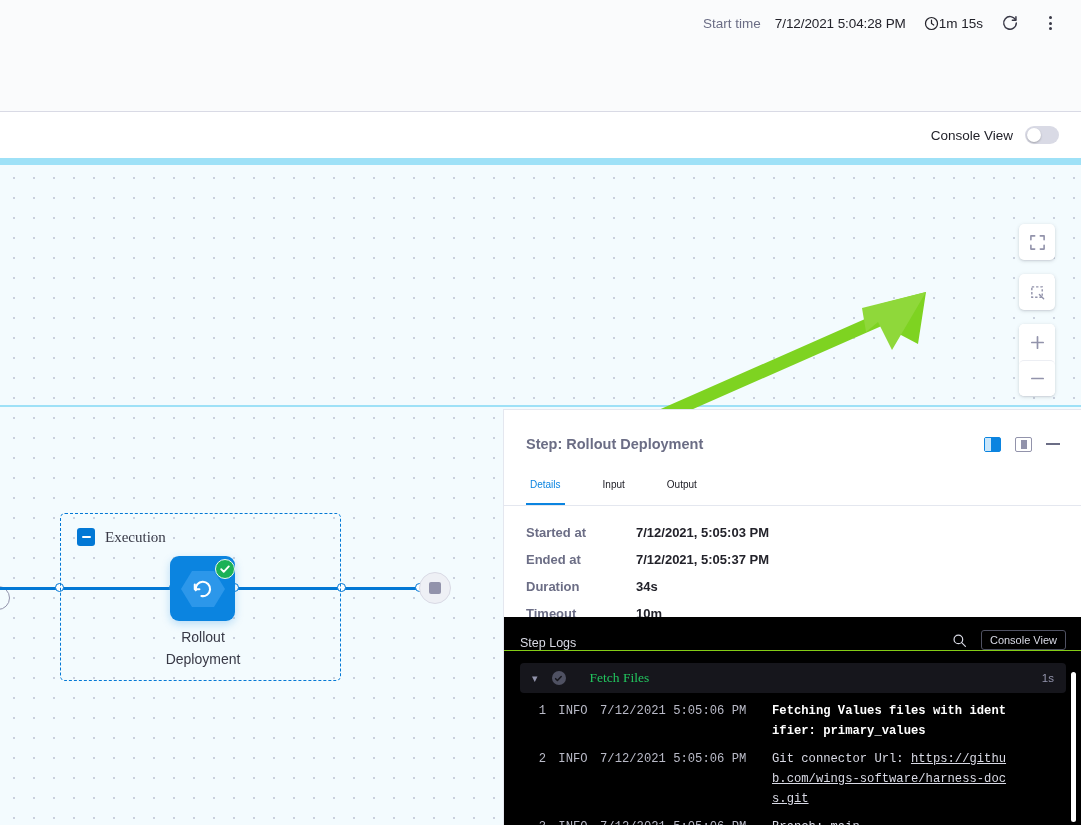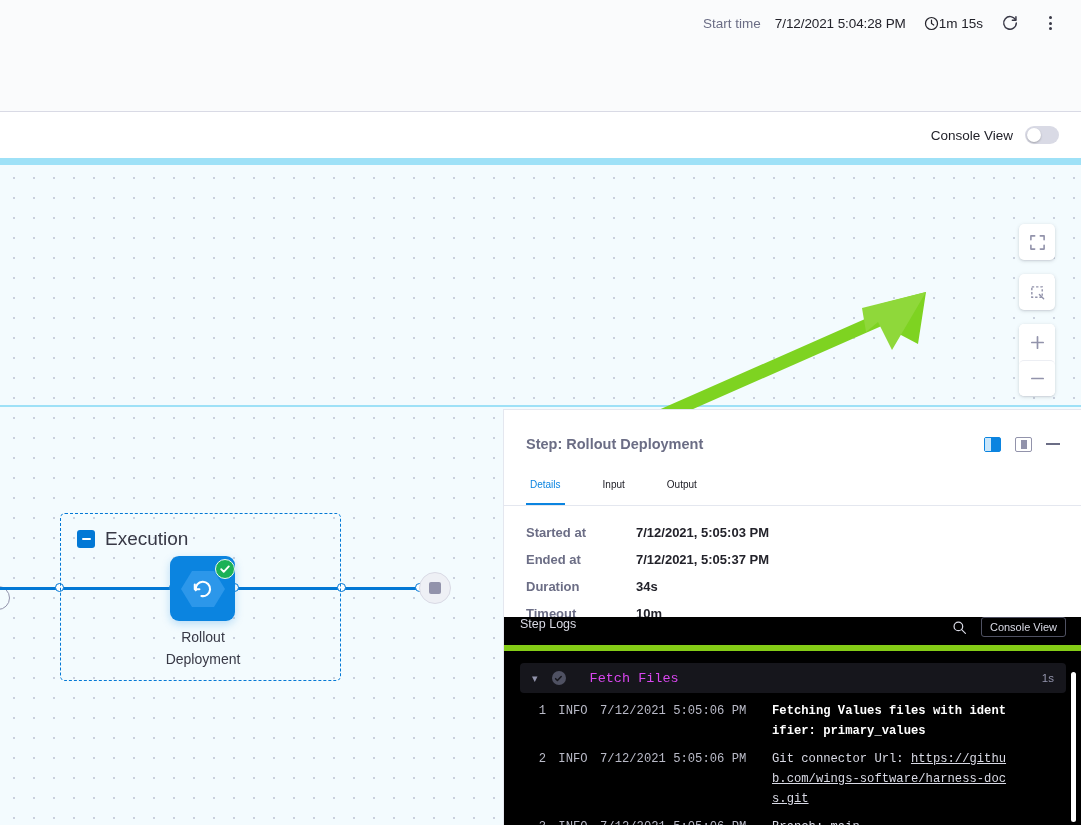--- a/index.html
+++ b/index.html
@@ -91,21 +91,21 @@
   .exec-group {
     position: absolute; left: 60px; top: 513px; width: 281px; height: 168px;
     border: 1.6px dashed #0278d5; border-radius: 5px;
   }
   .exec-head { position: absolute; left: 16px; top: 14px; display: flex; align-items: center; gap: 10px; }
   .collapse-btn {
     width: 18px; height: 18px; border-radius: 3px; background: #0278d5;
     display: flex; align-items: center; justify-content: center; cursor: pointer;
   }
   .collapse-btn span { width: 9px; height: 2px; background: #fff; border-radius: 1px; }
-  .exec-label { font-size: 19px; color: #383946; }
+  .exec-label { font-size: 15px; color: #383946; font-family: Liberation Serif, serif; }
 
   .line { position: absolute; height: 2.5px; background: #0278d5; }
   .dot {
     position: absolute; width: 9px; height: 9px; border-radius: 50%;
     background: #fff; border: 1.8px solid #0278d5;
   }
   .step-node {
     position: absolute; left: 170px; top: 556px; width: 65px; height: 65px;
     background: #0b84e0; border-radius: 9px;
     box-shadow: 0 3px 8px rgba(11,132,224,.25);
@@ -167,39 +167,39 @@
   .kvrow { display: flex; height: 20px; align-items: center; margin-bottom: 7px; }
   .kvkey { width: 110px; font-size: 13px; color: #6b6d85; font-weight: 600; }
   .kvval { font-size: 13px; color: #22222a; font-weight: 600; }
 
   
   .logs {
     position: absolute; left: 0; top: 207px; width: 578px; height: 209px;
     background: #000; overflow: hidden;
   }
   .logs-head {
-    height: 34px; display: flex; align-items: flex-start; padding: 0 16px;
-    border-bottom: 6px solid #84cc16;
+    height: 34px; display: flex; align-items: flex-end; padding: 0 16px;
+    border-bottom: 1px solid #84cc16;
   }
   .logs-title { font-size: 12.5px; color: #d9dae5; }
   .logs-actions { margin-left: auto; display: flex; align-items: center; gap: 14px; }
   .logs-cv-btn {
     border: 1px solid #4f5162; border-radius: 3px; color: #d9dae5;
     font-size: 11px; padding: 3px 8px; cursor: pointer;
   }
   .log-section {
     margin: 12px 16px 0 16px; height: 30px; background: #16161c; border-radius: 4px;
     display: flex; align-items: center; padding: 0 12px; gap: 14px; cursor: pointer;
   }
   .chev { color: #9293ab; font-size: 11px; }
   .sec-check {
     width: 14px; height: 14px; border-radius: 50%; background: #4f5162;
     display: flex; align-items: center; justify-content: center;
   }
-  .sec-name { font-family: Liberation Mono, monospace; font-size: 13.5px; color: #d946ef; margin-left: 10px; }
+  .sec-name { font-family: Liberation Serif, serif; font-size: 13.5px; color: #22c55e; margin-left: 10px; }
   .sec-dur { margin-left: auto; font-size: 11.5px; color: #9293ab; }
 
   .log-lines { margin-top: 8px; padding: 0 16px 0 26px; font-family: "Liberation Mono", monospace; font-size: 12.2px; }
   .log-line { display: flex; margin-bottom: 8px; line-height: 20px; }
   .ln-no { width: 16px; text-align: right; color: #b9bac7; flex: none; }
   .ln-lvl { width: 54px; text-align: center; color: #b9bac7; flex: none; }
   .ln-ts { width: 172px; color: #b9bac7; flex: none; }
   .ln-msg { color: #d9dae5; width: 236px; word-break: break-all; }
   .ln-msg.bold { color: #fff; font-weight: bold; }
   .ln-link { color: #d9dae5; text-decoration: underline; }

